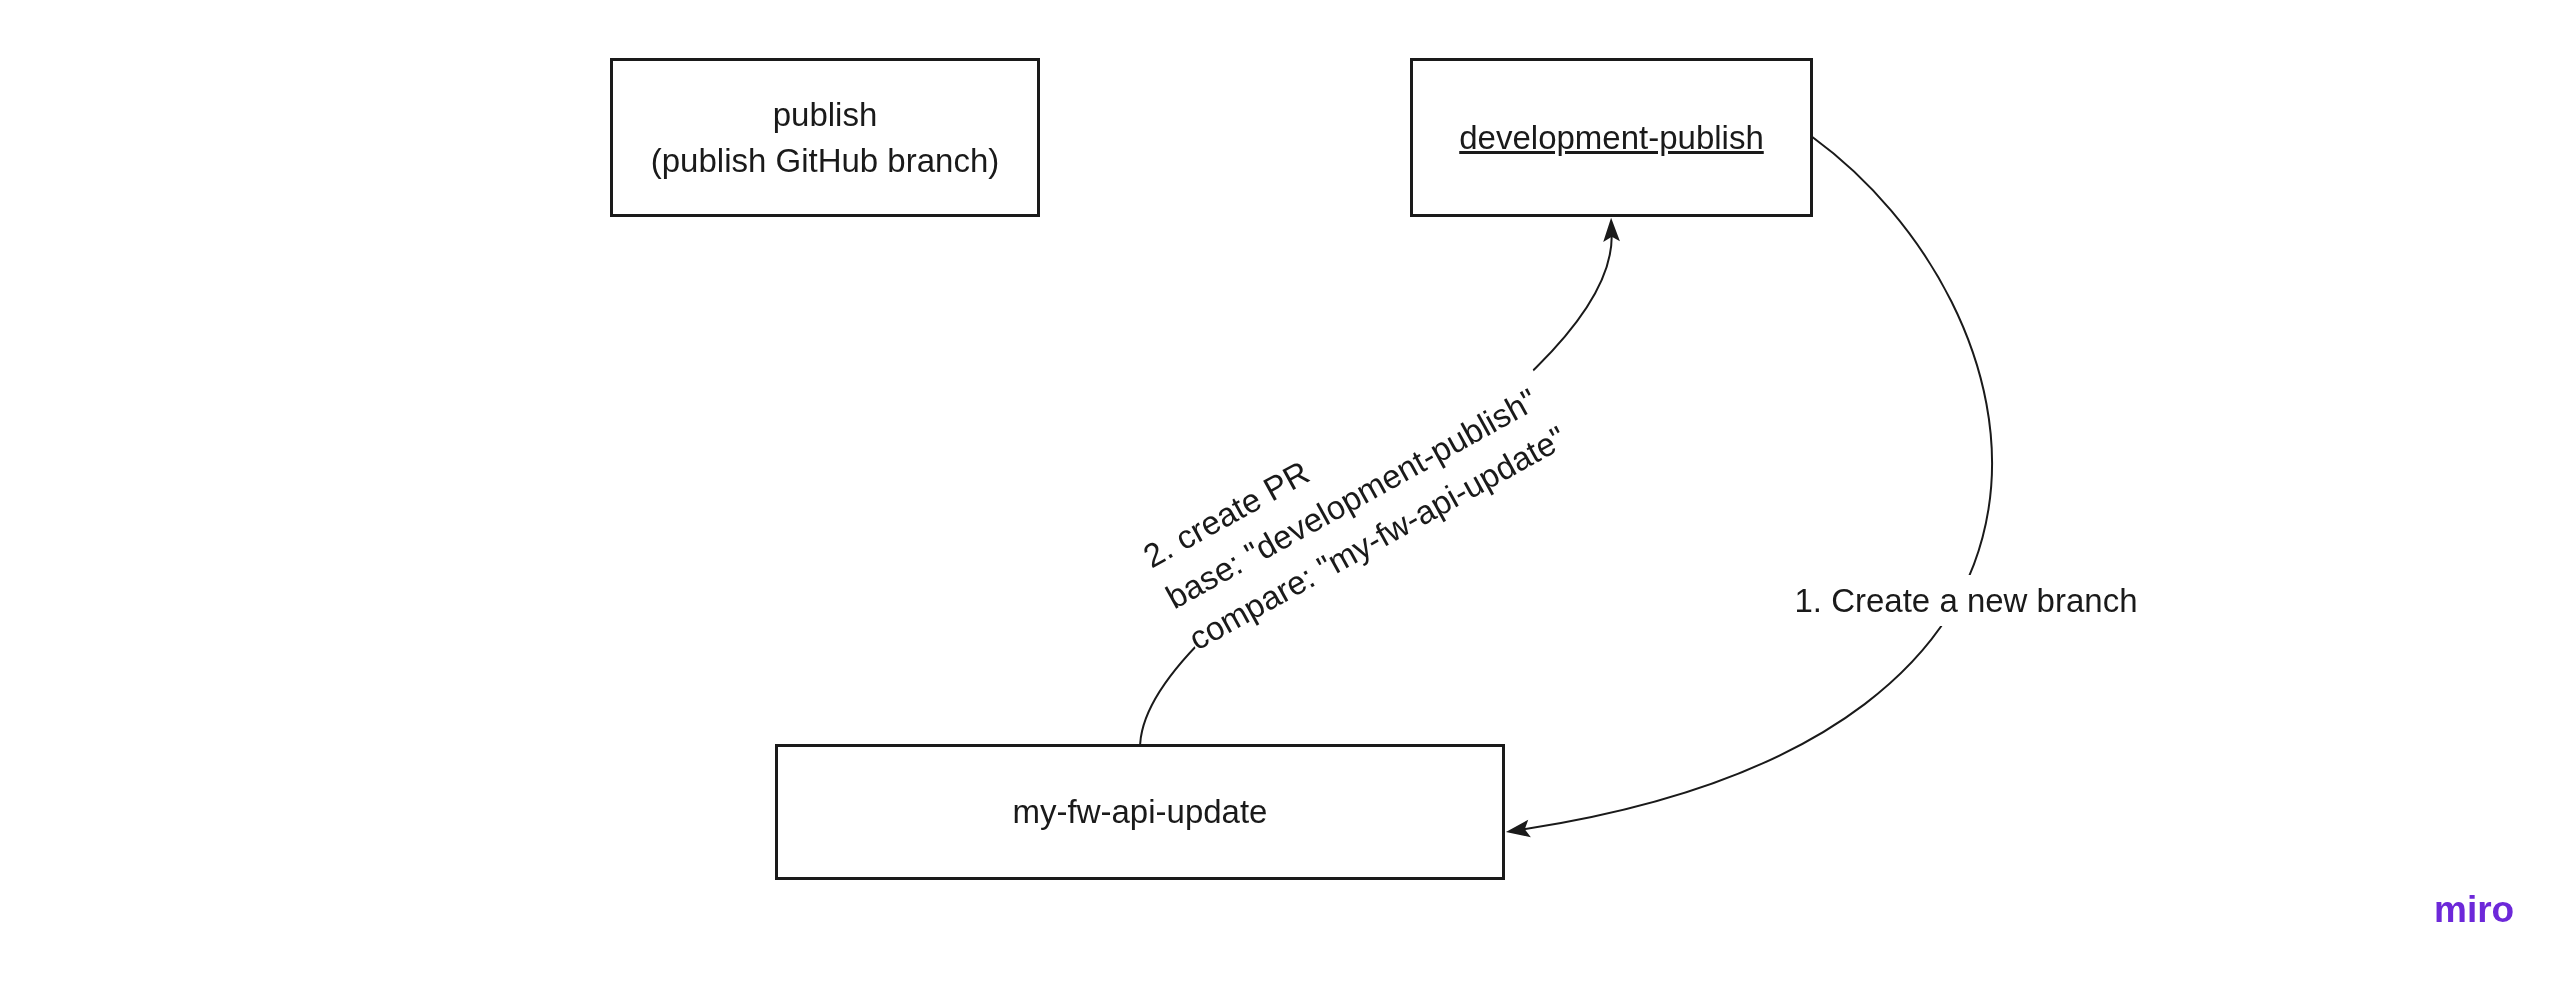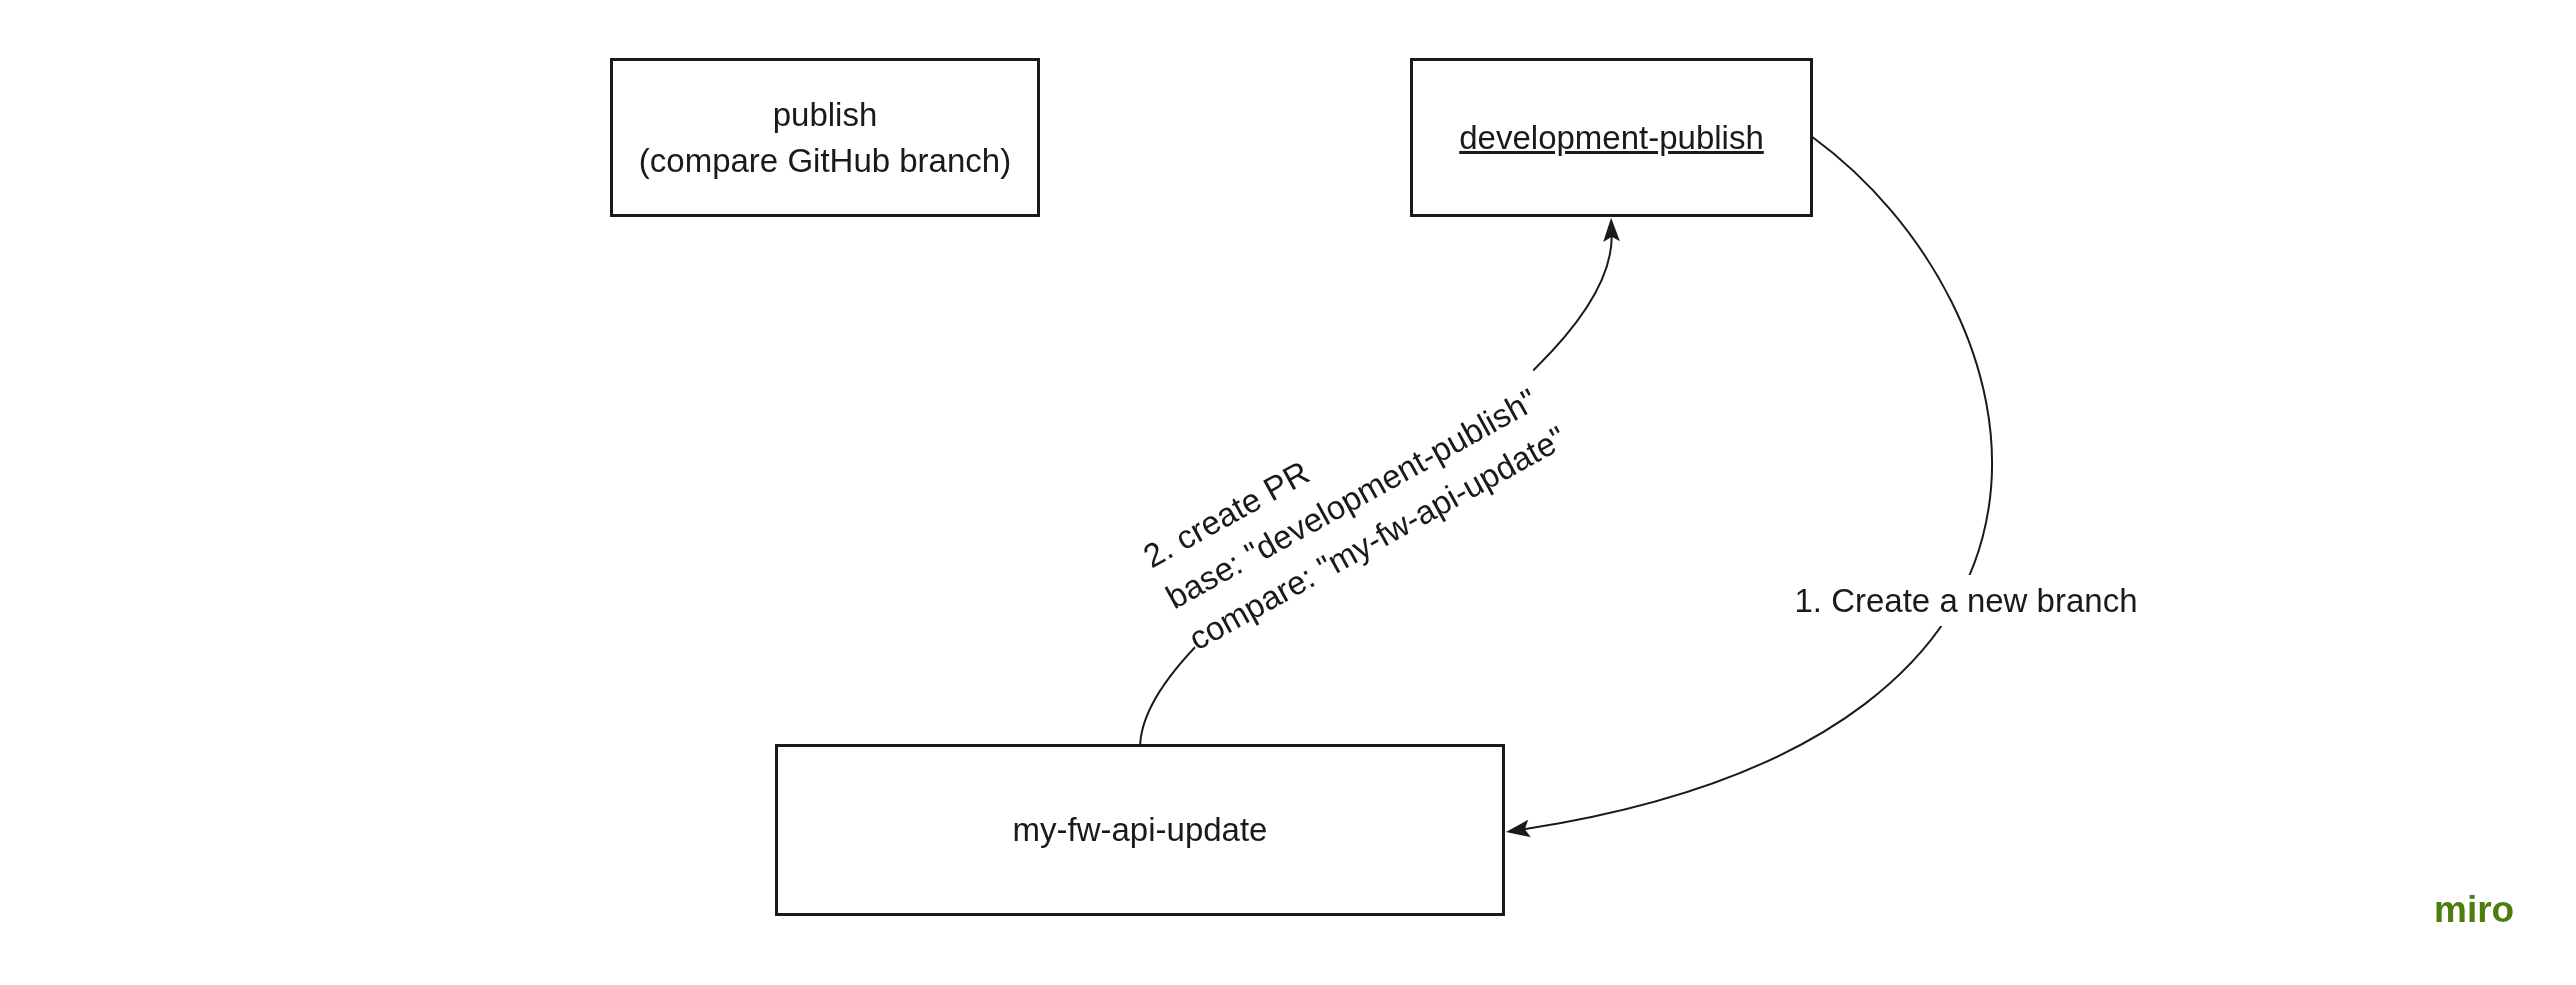--- a/index.html
+++ b/index.html
@@ -38,50 +38,50 @@
     font-size: 33px; line-height: 1.42;
     transform: rotate(-29deg);
     transform-origin: 0 0;
     padding-right: 4.8px;
   }
   .watermark {
     position: absolute; z-index: 3;
     left: 2434px; top: 889px;
     font-size: 37px; font-weight: 700;
     letter-spacing: 0px;
-    color: #4d7c0f;
+    color: #6d28d9;
     user-select: none;
   }
 </style>
 </head>
 <body>
 
 <div class="canvas">
 
   <svg class="edges" width="2576" height="986" viewBox="0 0 3233 1237">
 
     <path class="edge-path" d="M 2275 172 C 2560 380, 2700 920, 1909.8 1041"></path>
     <polygon class="edge-head" points="1890,1044 1921.3,1050.4 1913.7,1040.4 1918,1028.6"></polygon>
 
     <path class="edge-path" d="M 1431 933 C 1443 745, 2030 500, 2022.7 293"></path>
     <polygon class="edge-head" points="2022,273 2012.1,303.4 2022.9,297 2033.1,302.6"></polygon>
   </svg>
 
   <div class="shape" style="left:610px; top:58px; width:430px; height:159px;">
     <div class="shape-label">
       <div>publish</div>
-      <div>(compare GitHub branch)</div>
+      <div>(publish GitHub branch)</div>
     </div>
   </div>
 
   <div class="shape" style="left:1410px; top:58px; width:403px; height:159px;text-decoration:underline;">
     <div class="shape-label">development-publish</div>
   </div>
 
-  <div class="shape" style="left:775px; top:744px; width:730px; height:172px;justify-content:center;">
+  <div class="shape" style="left:775px; top:744px; width:730px; height:136px;justify-content:center;">
     <div class="shape-label">my-fw-api-update</div>
   </div>
 
   <div class="edge-label horizontal">1. Create a new branch</div>
 
   <div class="edge-label rotated">
     <div>2. create PR</div>
     <div>base: "development-publish"</div>
     <div>compare: "my-fw-api-update"</div>
   </div>

